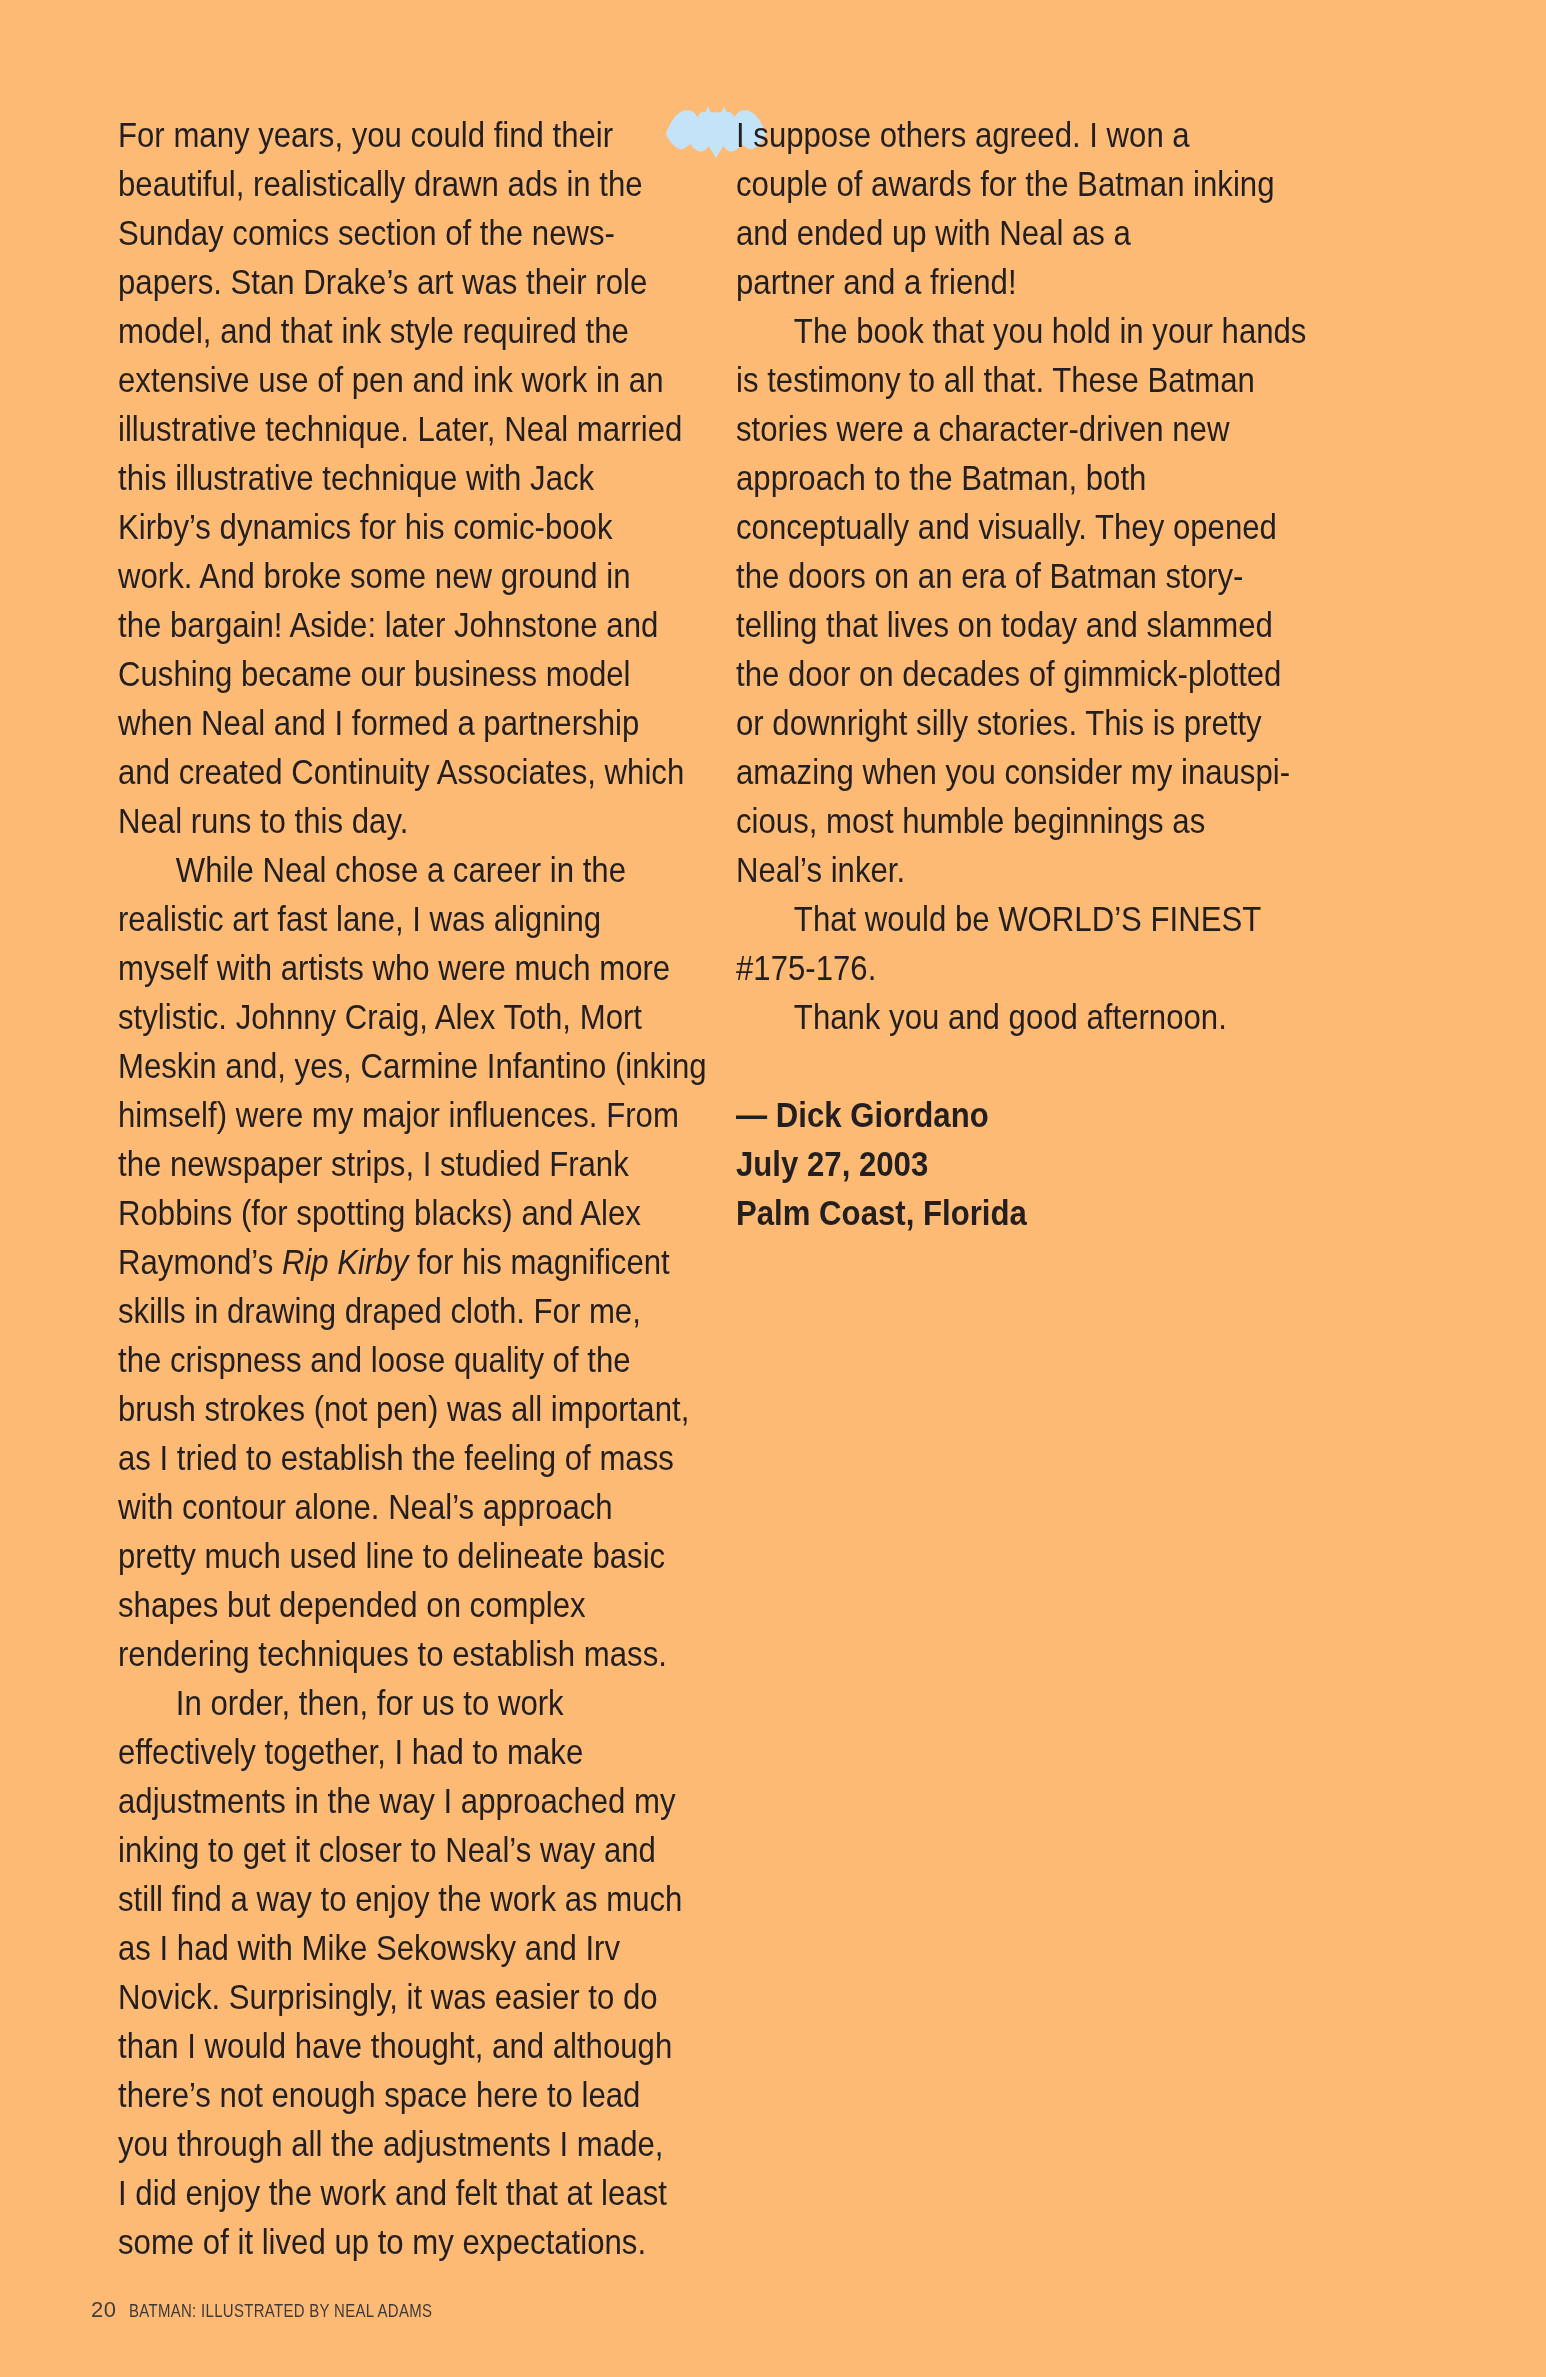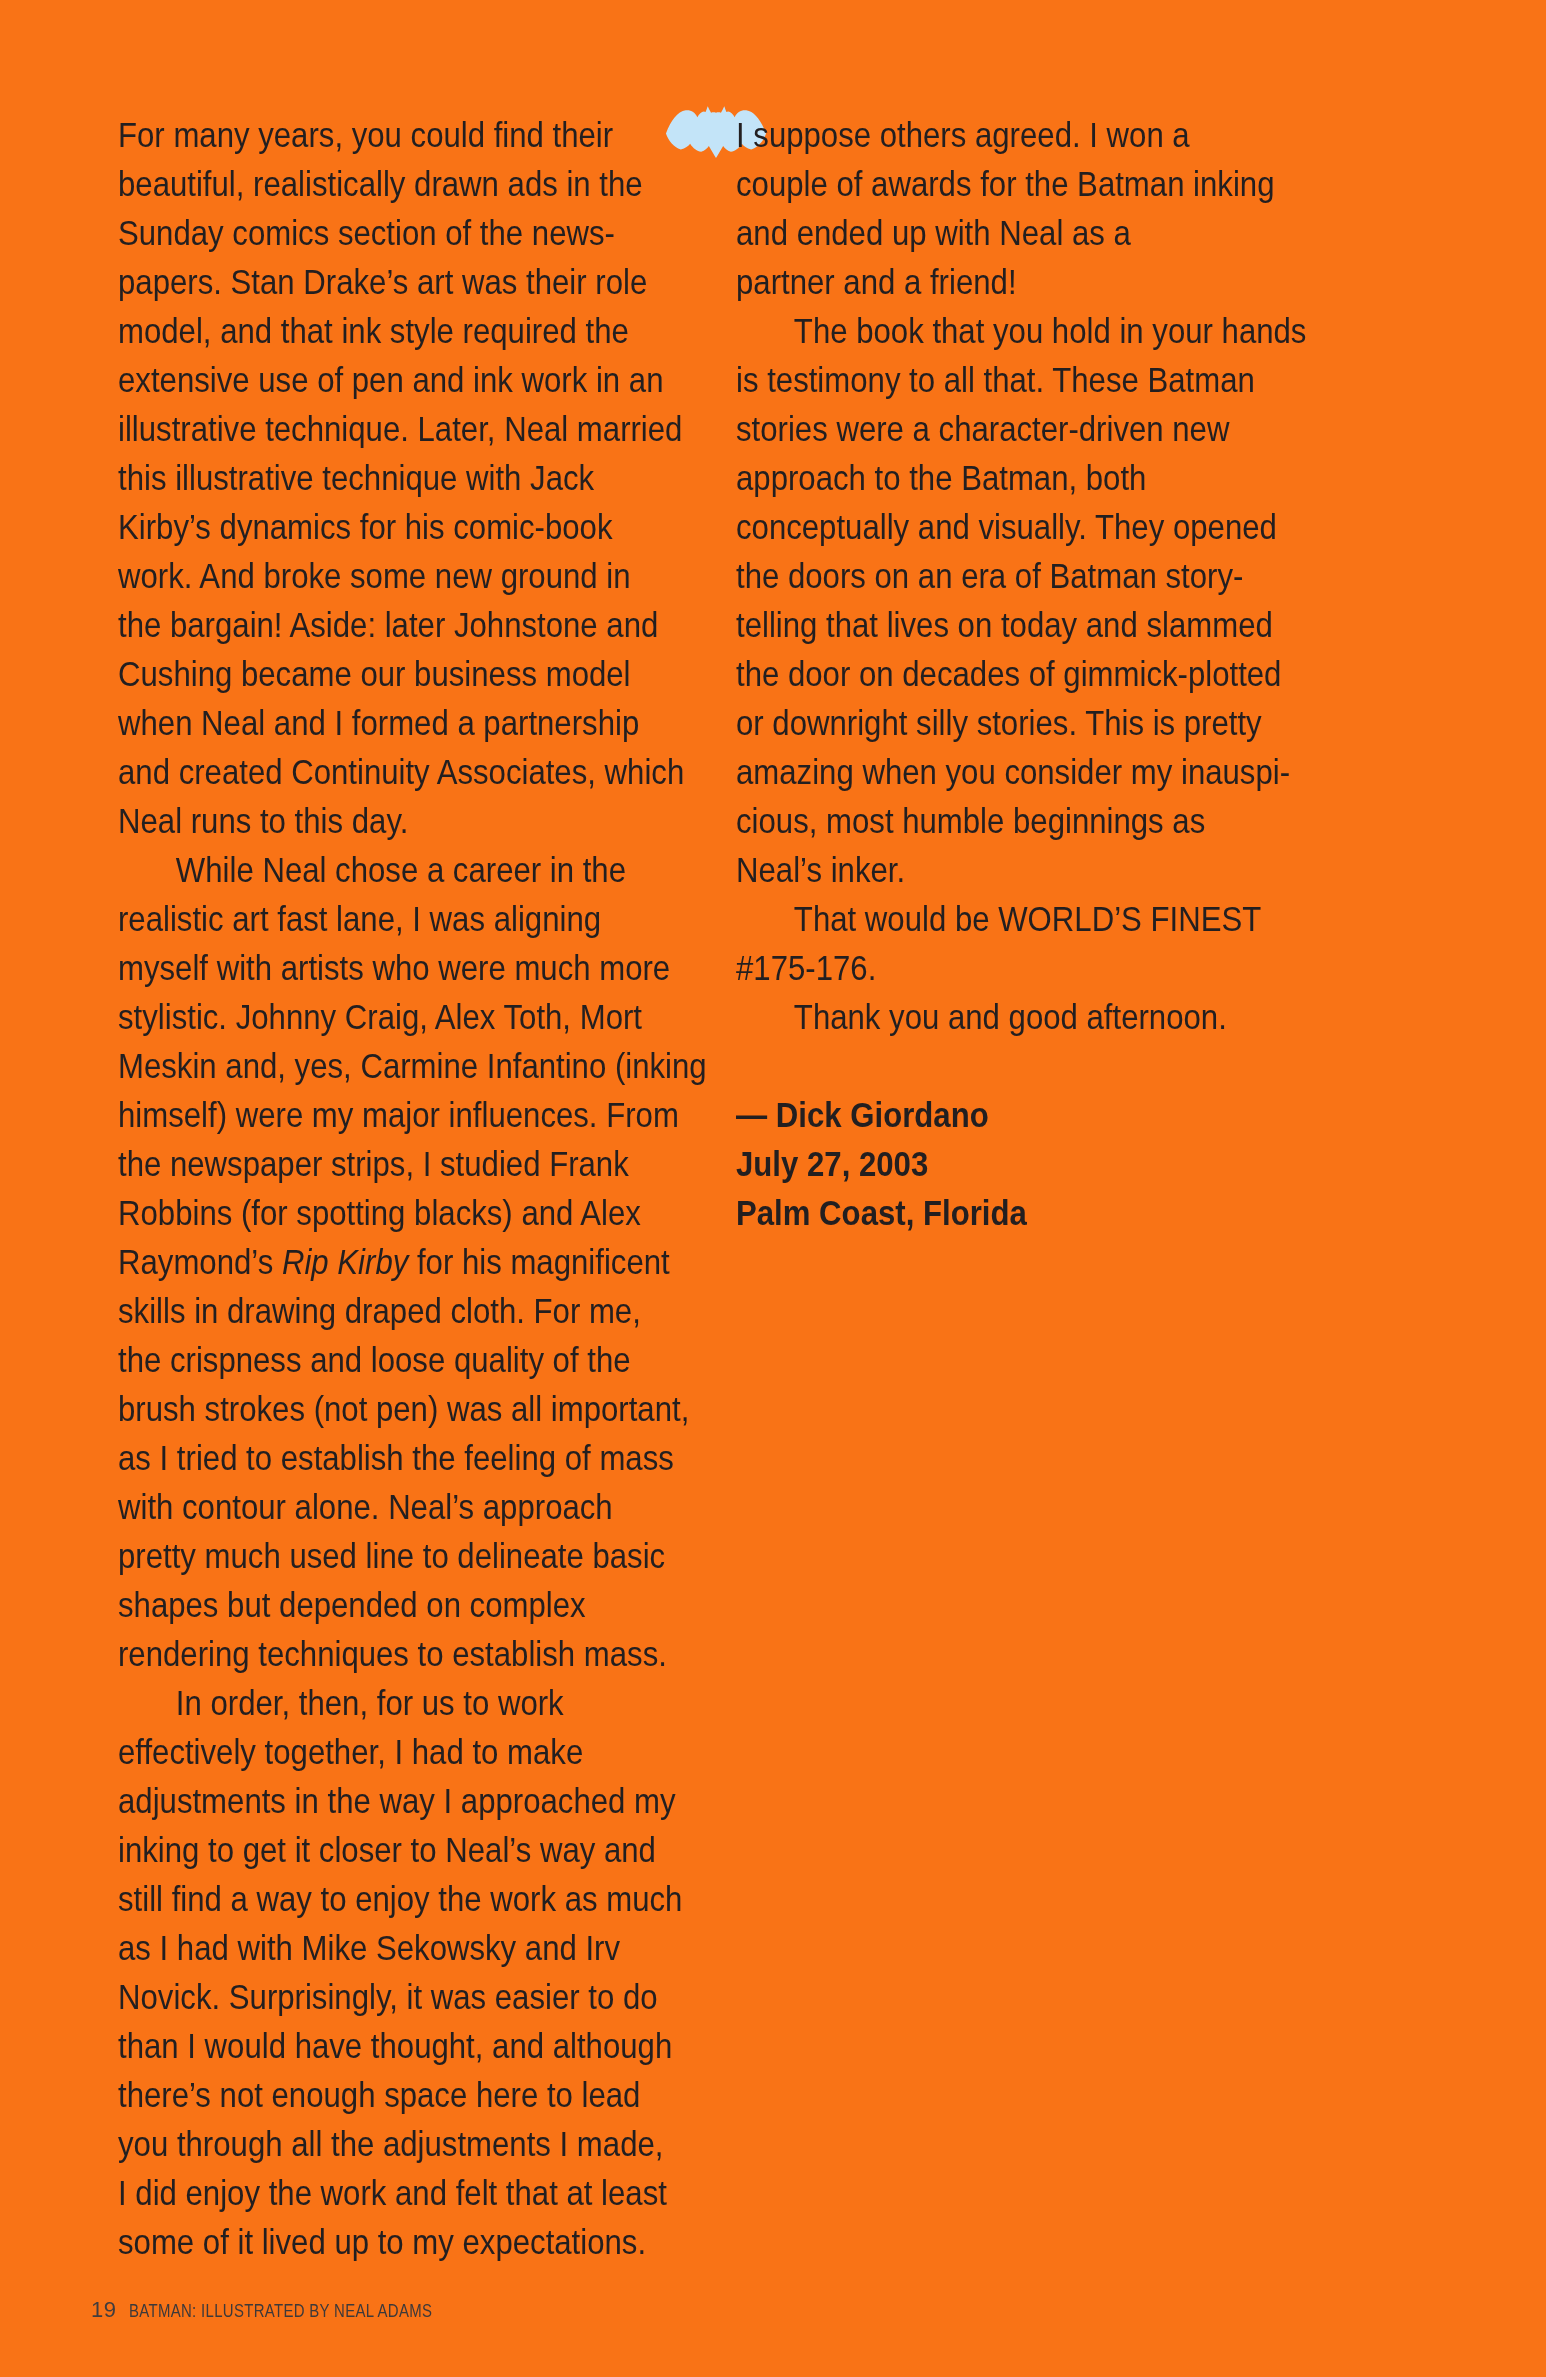--- a/index.html
+++ b/index.html
@@ -5,21 +5,21 @@
   html, body { margin: 0; padding: 0; }
   body {
     width: 1547px; height: 2377px;
     background: #ffffff;
     font-family: "Liberation Sans", sans-serif;
     position: relative;
     overflow: hidden;
   }
   .page {
     position: absolute; inset: 0;
-    background: #f97316;
+    background: #fdba74;
   }
   .bat-logo {
     position: absolute;
     left: 661px; top: 100px;
     width: 110px; height: 61px;
     z-index: 1;
   }
   .text-col {
     position: absolute;
     top: 110px;
@@ -159,18 +159,18 @@
       <div class="line indent"><span>That would be WORLD’S FINEST</span></div>
       <div class="line"><span>#175-176.</span></div>
       <div class="line indent"><span>Thank you and good afternoon.</span></div>
       <div class="line"><span></span></div>
       <div class="line bold"><span>— Dick Giordano</span></div>
       <div class="line bold"><span>July 27, 2003</span></div>
       <div class="line bold"><span>Palm Coast, Florida</span></div>
     </div>
 
   <div class="footer">
-    <span class="page-num">19</span>
+    <span class="page-num">20</span>
     <span class="book-title">BATMAN: ILLUSTRATED BY NEAL ADAMS</span>
   </div>
 
 </div>
 
 
 </body></html>

